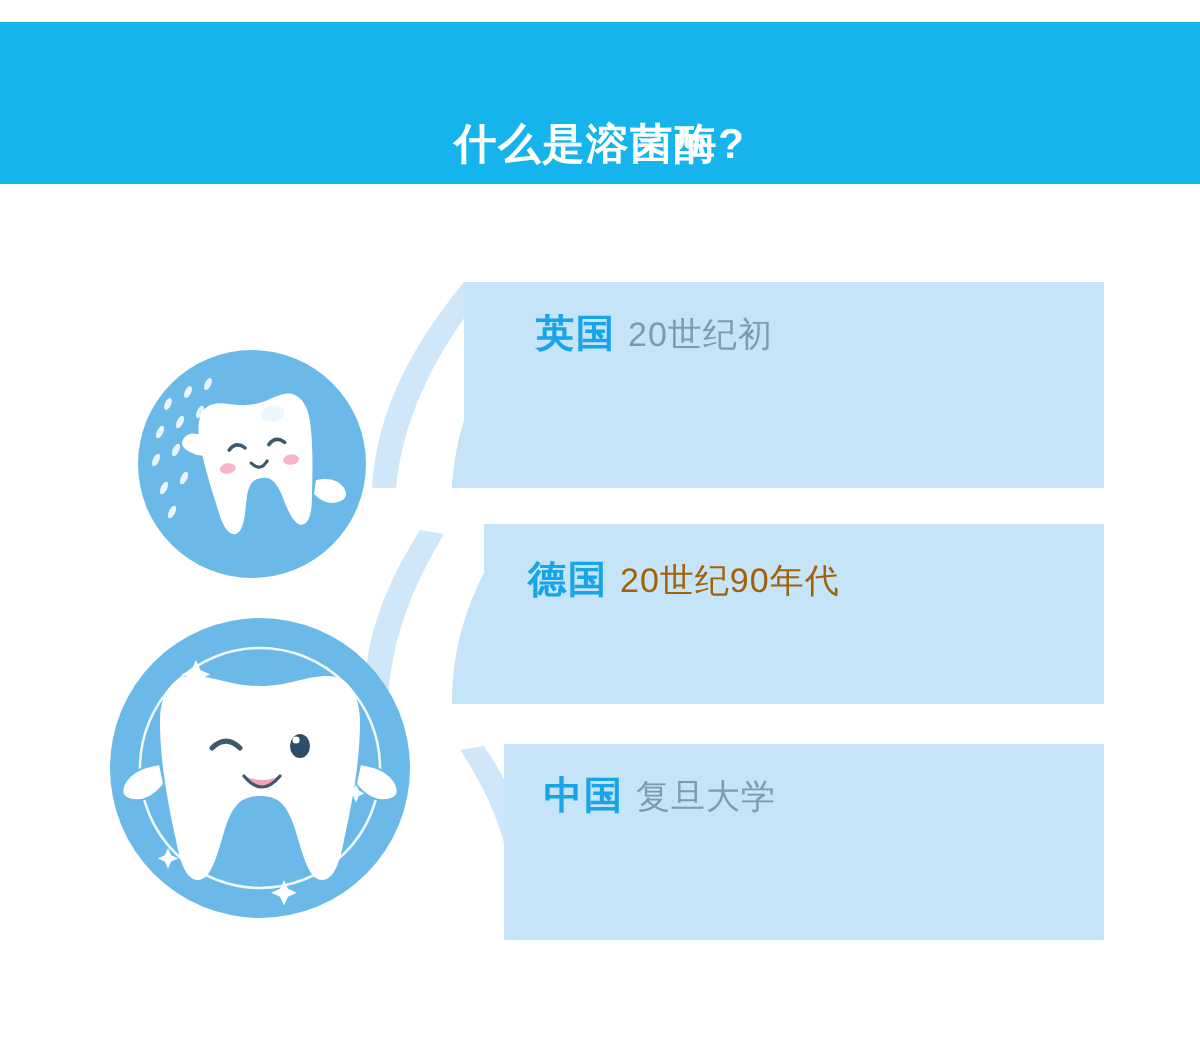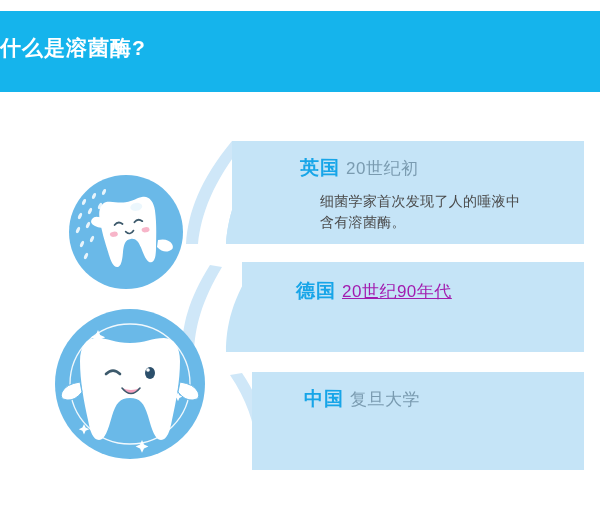--- a/index.html
+++ b/index.html
@@ -9,21 +9,21 @@
     font-family:"Liberation Sans","DejaVu Sans",sans-serif;
     overflow:hidden;
     position:relative;
   }
   #page{position:relative;width:600px;height:521px;background:#fff;overflow:hidden;}
 
   
   .header{
     position:absolute;left:0;top:11px;width:600px;height:81px;
     background:#15b4ec;
-    display:flex;flex-direction:column;align-items:flex-start;justify-content:center;
+    display:flex;flex-direction:row;align-items:flex-end;justify-content:center;
   }
   .header-title{
     color:#ffffff;font-size:21px;font-weight:bold;letter-spacing:1px;
     line-height:1;margin:0 0 9px 0;text-align:center;white-space:nowrap;
   }
   .header-sub{
     color:#b9e4f7;font-size:18px;font-weight:normal;letter-spacing:.5px;
     line-height:1;margin:0;text-align:center;white-space:nowrap;
   }
 
@@ -33,33 +33,32 @@
 
   
   .ripples{position:absolute;left:180px;top:120px;width:420px;height:380px;pointer-events:none;}
 
   
   .card{
     position:absolute;
     background:#c5e4f7;
     color:#444;
     overflow:hidden;
-    padding-left:32px;
   }
   .card .inner{position:relative;height:100%;}
   .card-head{
     position:absolute;white-space:nowrap;line-height:1;
   }
   .card-country{
     font-size:19px;font-weight:bold;color:#17a5e8;letter-spacing:1px;
   }
   .card-when{
     font-size:17px;font-weight:normal;color:#7a9bb0;letter-spacing:.5px;margin-left:6px;
   }
-  .card-when.blue{color:#a21caf;text-decoration:underline;}
+  .card-when.blue{color:#a16207;}
   .card-body{
     position:absolute;font-size:14px;color:#4a4a4a;line-height:1.5;white-space:pre-line;
     letter-spacing:.3px;
   }
 
   
   #card-1{left:232px;top:141px;width:320px;height:103px;}
   #card-1 .card-head{left:36px;top:17px;}
   #card-1 .card-body{left:56px;top:50px;width:250px;}
 
@@ -190,22 +189,20 @@
         </g>
       </g>
     </svg>
   </div>
 
   <div class="card" id="card-1">
     <div class="inner">
       <div class="card-head">
         <span class="card-country">英国</span><span class="card-when">20世纪初</span>
       </div>
-      <div class="card-body">细菌学家首次发现了人的唾液中
-含有溶菌酶。</div>
     </div>
   </div>
 
   <div class="card" id="card-2">
     <div class="inner">
       <div class="card-head">
         <span class="card-country">德国</span><span class="card-when blue">20世纪90年代</span>
       </div>
     </div>
   </div>

